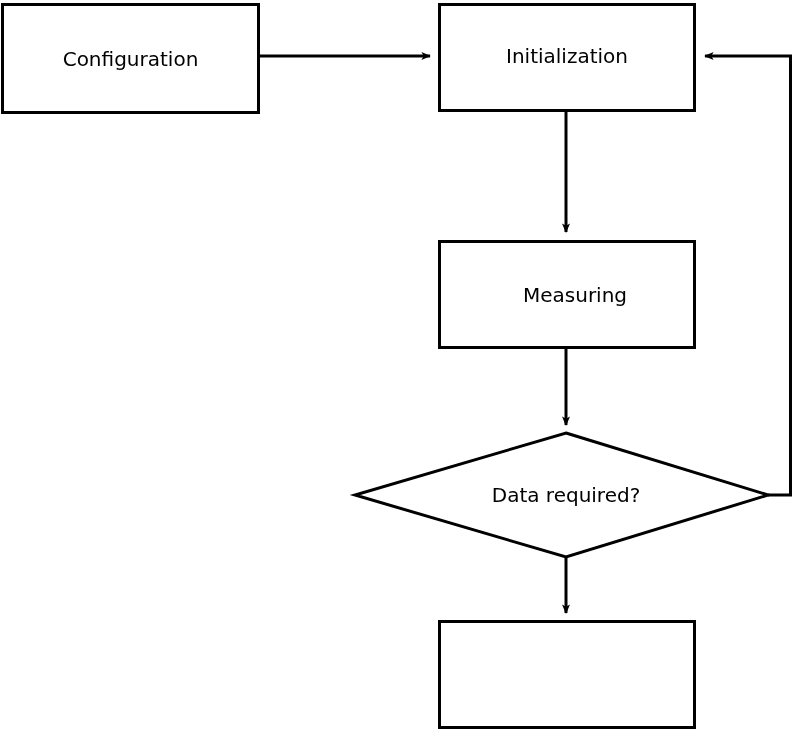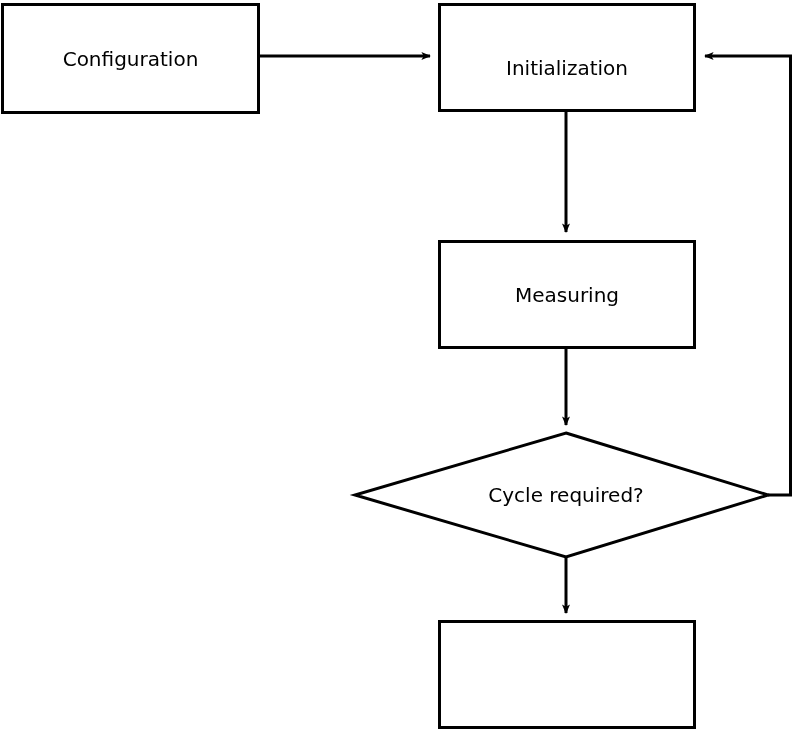--- a/index.html
+++ b/index.html
@@ -32,22 +32,22 @@
     align-items: center;
     justify-content: center;
     font-family: "DejaVu Sans", "Liberation Sans", sans-serif;
     font-size: 20px;
     line-height: 1;
     color: #000000;
     white-space: nowrap;
     pointer-events: none;
   }
   .lbl-configuration { left: 1px;   top: 3px;   width: 259px; height: 111px; }
-  .lbl-initialization{ left: 438px; top: 13px;   width: 258px; height: 109px; }
-  .lbl-measuring     { left: 438px; top: 240px; width: 258px; height: 109px; }
+  .lbl-initialization{ left: 438px; top: 1px;   width: 258px; height: 109px; }
+  .lbl-measuring     { left: 438px; top: 240px; width: 258px; height: 109px; padding-left: 8px; }
   .lbl-decision      { left: 400px; top: 466px; width: 332px; height: 58px; }
   .lbl-dataoutput    { left: 438px; top: 620px; width: 258px; height: 109px; }
 </style>
 </head>
 <body>
 
 <div id="flowchart-canvas">
 
   <svg id="flow-svg" viewBox="0 0 800 734">
     <defs>
@@ -77,16 +77,16 @@
 
     <path d="M 768,495 L 790.5,495 L 790.5,56 L 705,56" fill="none" stroke="#000000" stroke-width="3" stroke-linejoin="miter" marker-end="url(#arrowhead)"></path>
   </svg>
 
   <div class="node-label lbl-configuration">Configuration</div>
 
   <div class="node-label lbl-initialization">Initialization</div>
 
   <div class="node-label lbl-measuring">Measuring</div>
 
-  <div class="node-label lbl-decision">Cycle required?</div>
+  <div class="node-label lbl-decision">Data required?</div>
 
 
 </div>
 
 </body></html>

